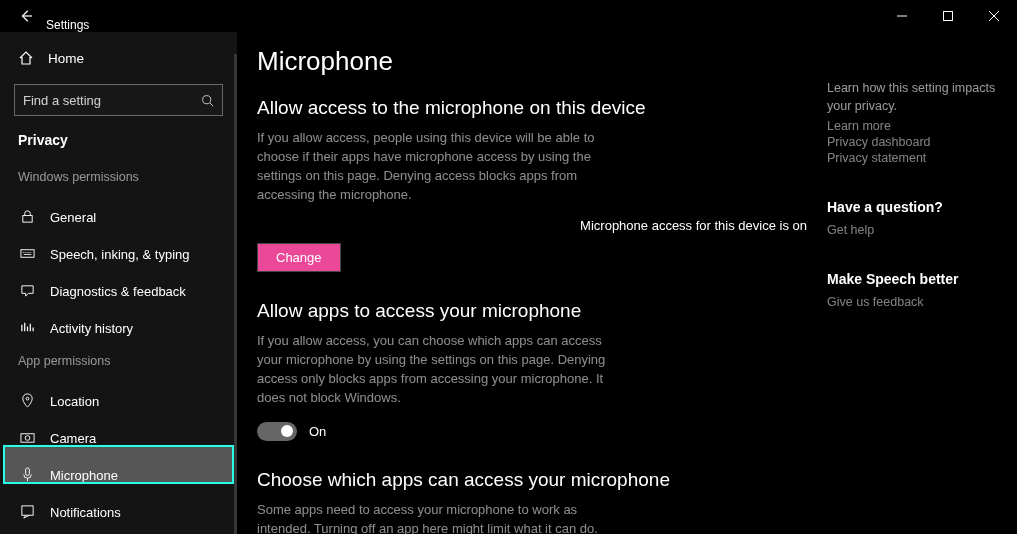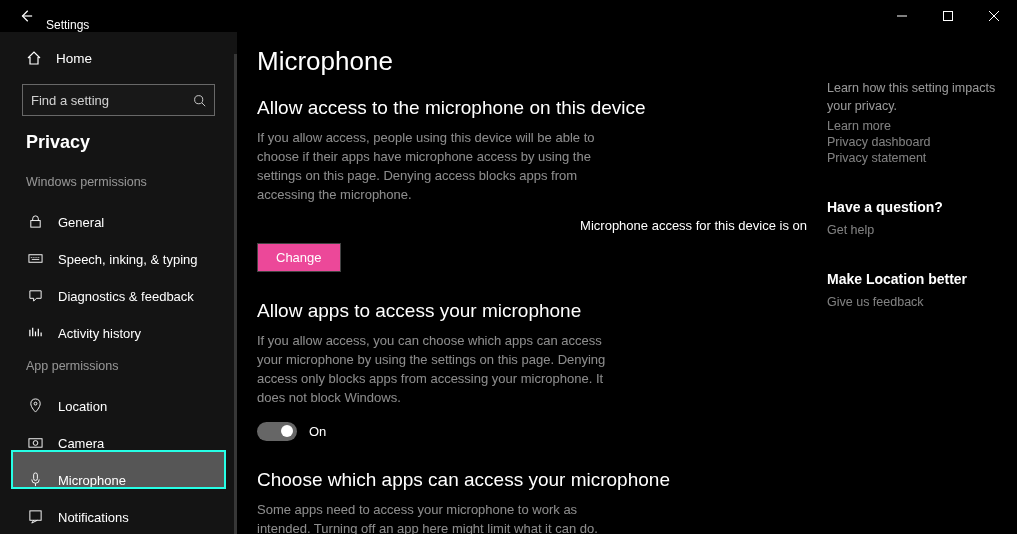--- a/index.html
+++ b/index.html
@@ -36,21 +36,21 @@
     display: flex; align-items: center; justify-content: center;
     font-size: 12px; cursor: pointer;
   }
   .layout {
     display: flex;
     height: calc(100% - 32px);
   }
   .sidebar {
     width: 237px;
     background: rgba(80,80,80,0.25);
-    padding: 8px 12px;
+    padding: 8px 4px;
     position: relative;
     display: flex;
     flex-direction: column;
   }
   .sidebar::after {
     content: "";
     position: absolute;
     right: 0; top: 22px; bottom: 0;
     width: 3px;
     background: rgba(120,120,120,0.35);
@@ -74,21 +74,21 @@
     padding: 0 8px;
     justify-content: space-between;
   }
   .search-box input {
     background: transparent; border: none; outline: none;
     color: #fff; font-size: 13px; width: 100%;
   }
   .search-box input::placeholder { color: rgba(255,255,255,0.8); }
   .search-box .mag { font-size: 12px; color: rgba(255,255,255,0.8); margin-left:6px;}
   .side-section-title {
-    font-size: 18px; font-weight: 600;
+    font-size: 14px; font-weight: 600;
     color: #fff;
     padding: 10px 14px 4px 14px;
   }
   .side-group-label {
     font-size: 12.5px;
     color: rgba(255,255,255,0.55);
     padding: 18px 14px 4px 14px;
   }
   .side-item {
     display: flex; align-items: flex-end;
@@ -357,18 +357,18 @@
         <p class="small">Learn how this setting impacts your privacy.</p>
         <a class="link">Learn more</a>
         <a class="link">Privacy dashboard</a>
         <a class="link">Privacy statement</a>
       </div>
       <div class="aside-block">
         <h3>Have a question?</h3>
         <a class="link">Get help</a>
       </div>
       <div class="aside-block">
-        <h3>Make Location better</h3>
+        <h3>Make Speech better</h3>
         <a class="link">Give us feedback</a>
       </div>
     </div>
   </div>
 </div>
 
 </body></html>

